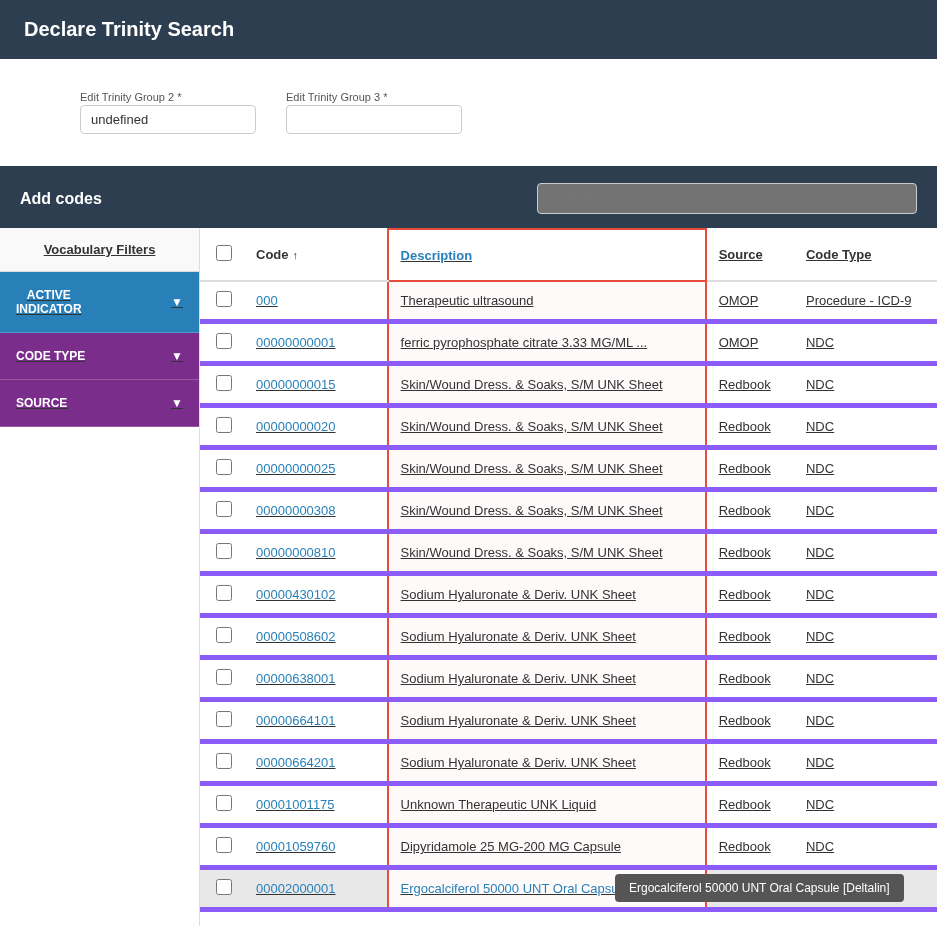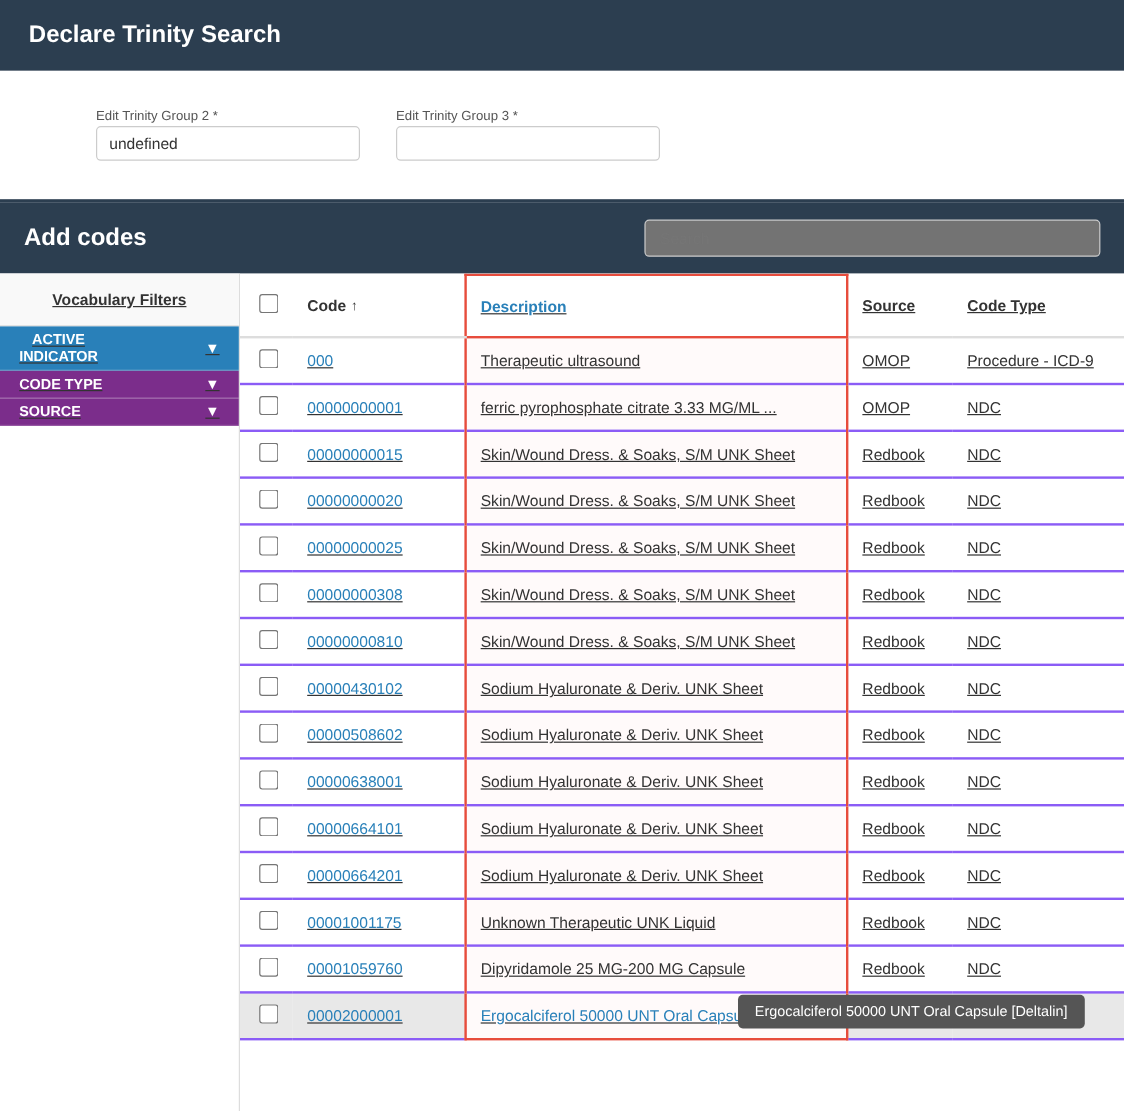--- a/index.html
+++ b/index.html
@@ -30,36 +30,36 @@
     .trinity-input-label {
       font-size: 11px;
       color: #555;
     }
 
     .trinity-input {
       border: 1px solid #ccc;
       border-radius: 4px;
       padding: 6px 10px;
       font-size: 13px;
-      width: 220px;
+      width: 176px;
       color: #333;
       background: white;
     }
 
     .add-codes-section {
       background: #2c3e50;
       color: white;
       padding: 14px 20px;
       display: flex;
       align-items: center;
       gap: 20px;
     }
 
     .add-codes-title {
-      font-size: 20px;
+      font-size: 16px;
       font-weight: bold;
       flex: 0 0 auto;
     }
 
     .search-input {
       margin-left: auto;
       width: 380px;
       padding: 7px 12px;
       border: 1px solid #ccc;
       border-radius: 4px;
@@ -85,21 +85,21 @@
       font-size: 13px;
       font-weight: bold;
       border-bottom: 1px solid #ddd;
       color: #333;
       background: #f9f9f9;
       text-align: center;
     }
 
     .filter-btn {
       width: 100%;
-      padding: 4px 16px;
+      padding: 16px 16px;
       background: #2980b9;
       color: white;
       font-size: 12px;
       font-weight: bold;
       border: none;
       cursor: pointer;
       display: flex;
       justify-content: space-between;
       align-items: center;
       border-bottom: 1px solid rgba(255,255,255,0.2);
@@ -133,21 +133,21 @@
       padding: 16px 12px;
       text-align: left;
       border-bottom: 2px solid #ddd;
       font-weight: bold;
       color: #333;
       background: white;
       white-space: nowrap;
     }
 
     .data-table tbody tr {
-      border-bottom: 2px solid #8b5cf6;
+      border-bottom: 5px solid #8b5cf6;
     }
 
     .data-table tbody tr.highlighted {
       background: #e8e8e8;
     }
 
     .data-table td {
       padding: 9px 12px;
       vertical-align: middle;
     }

